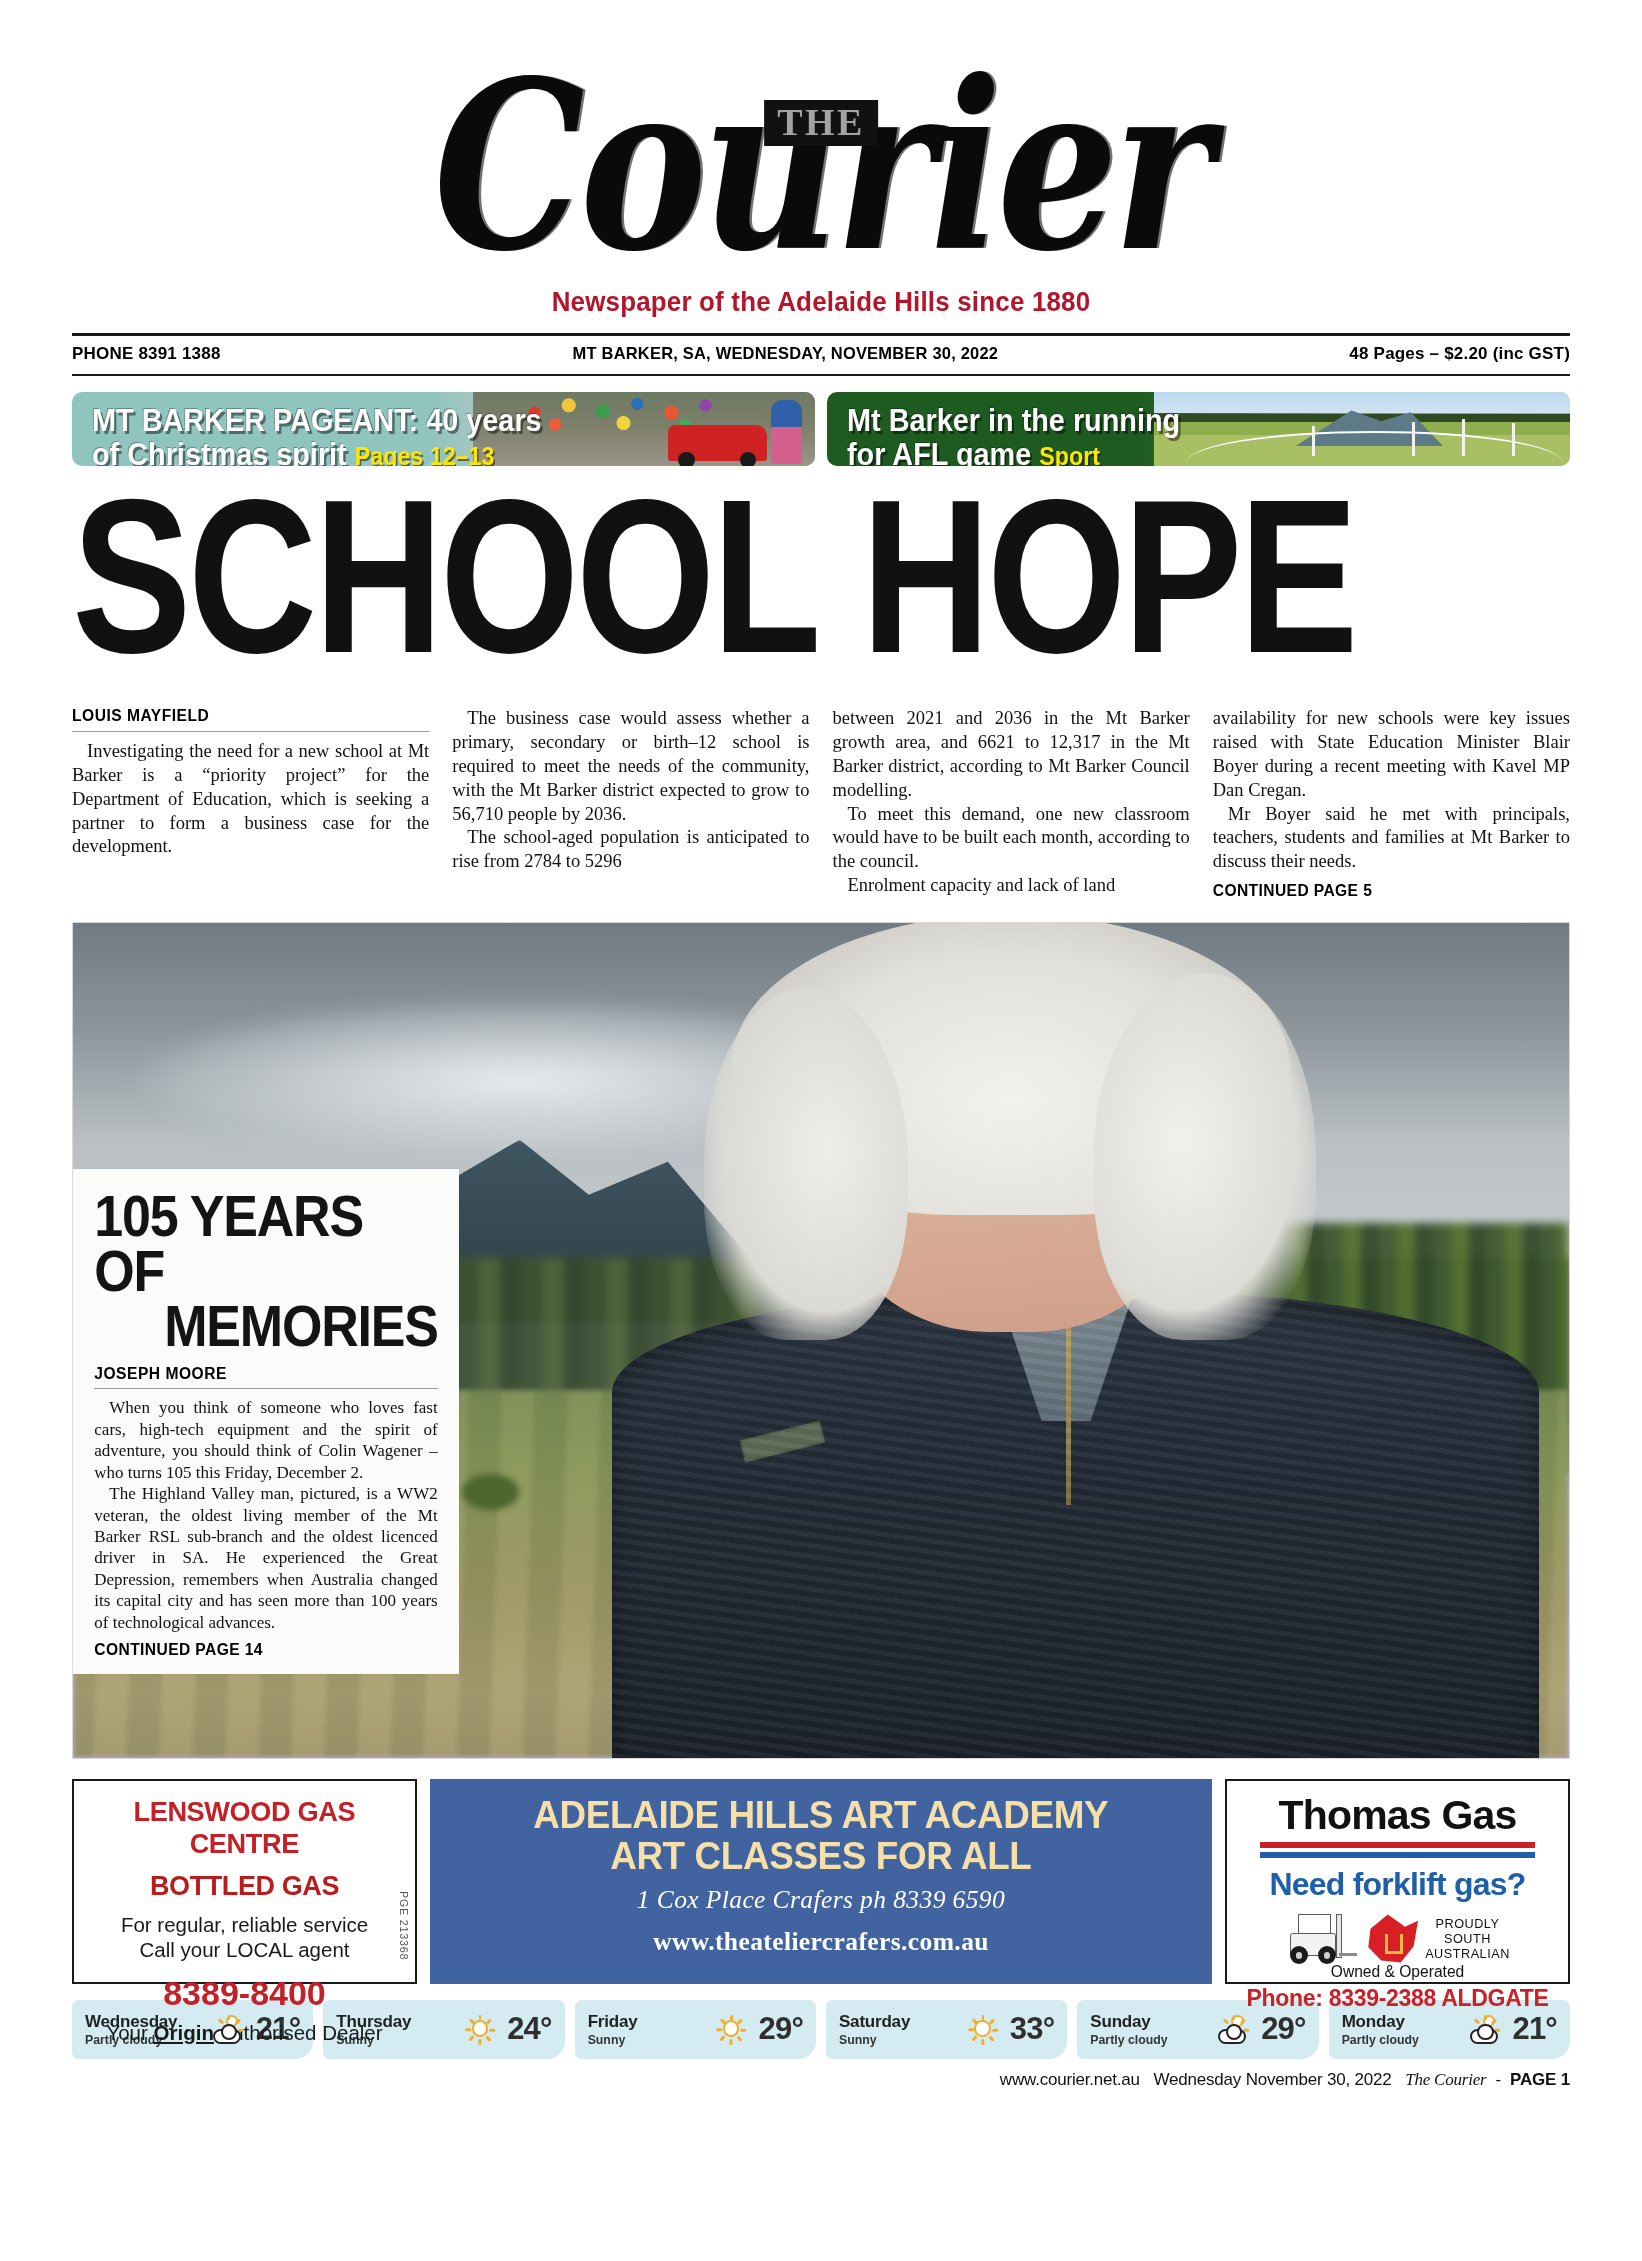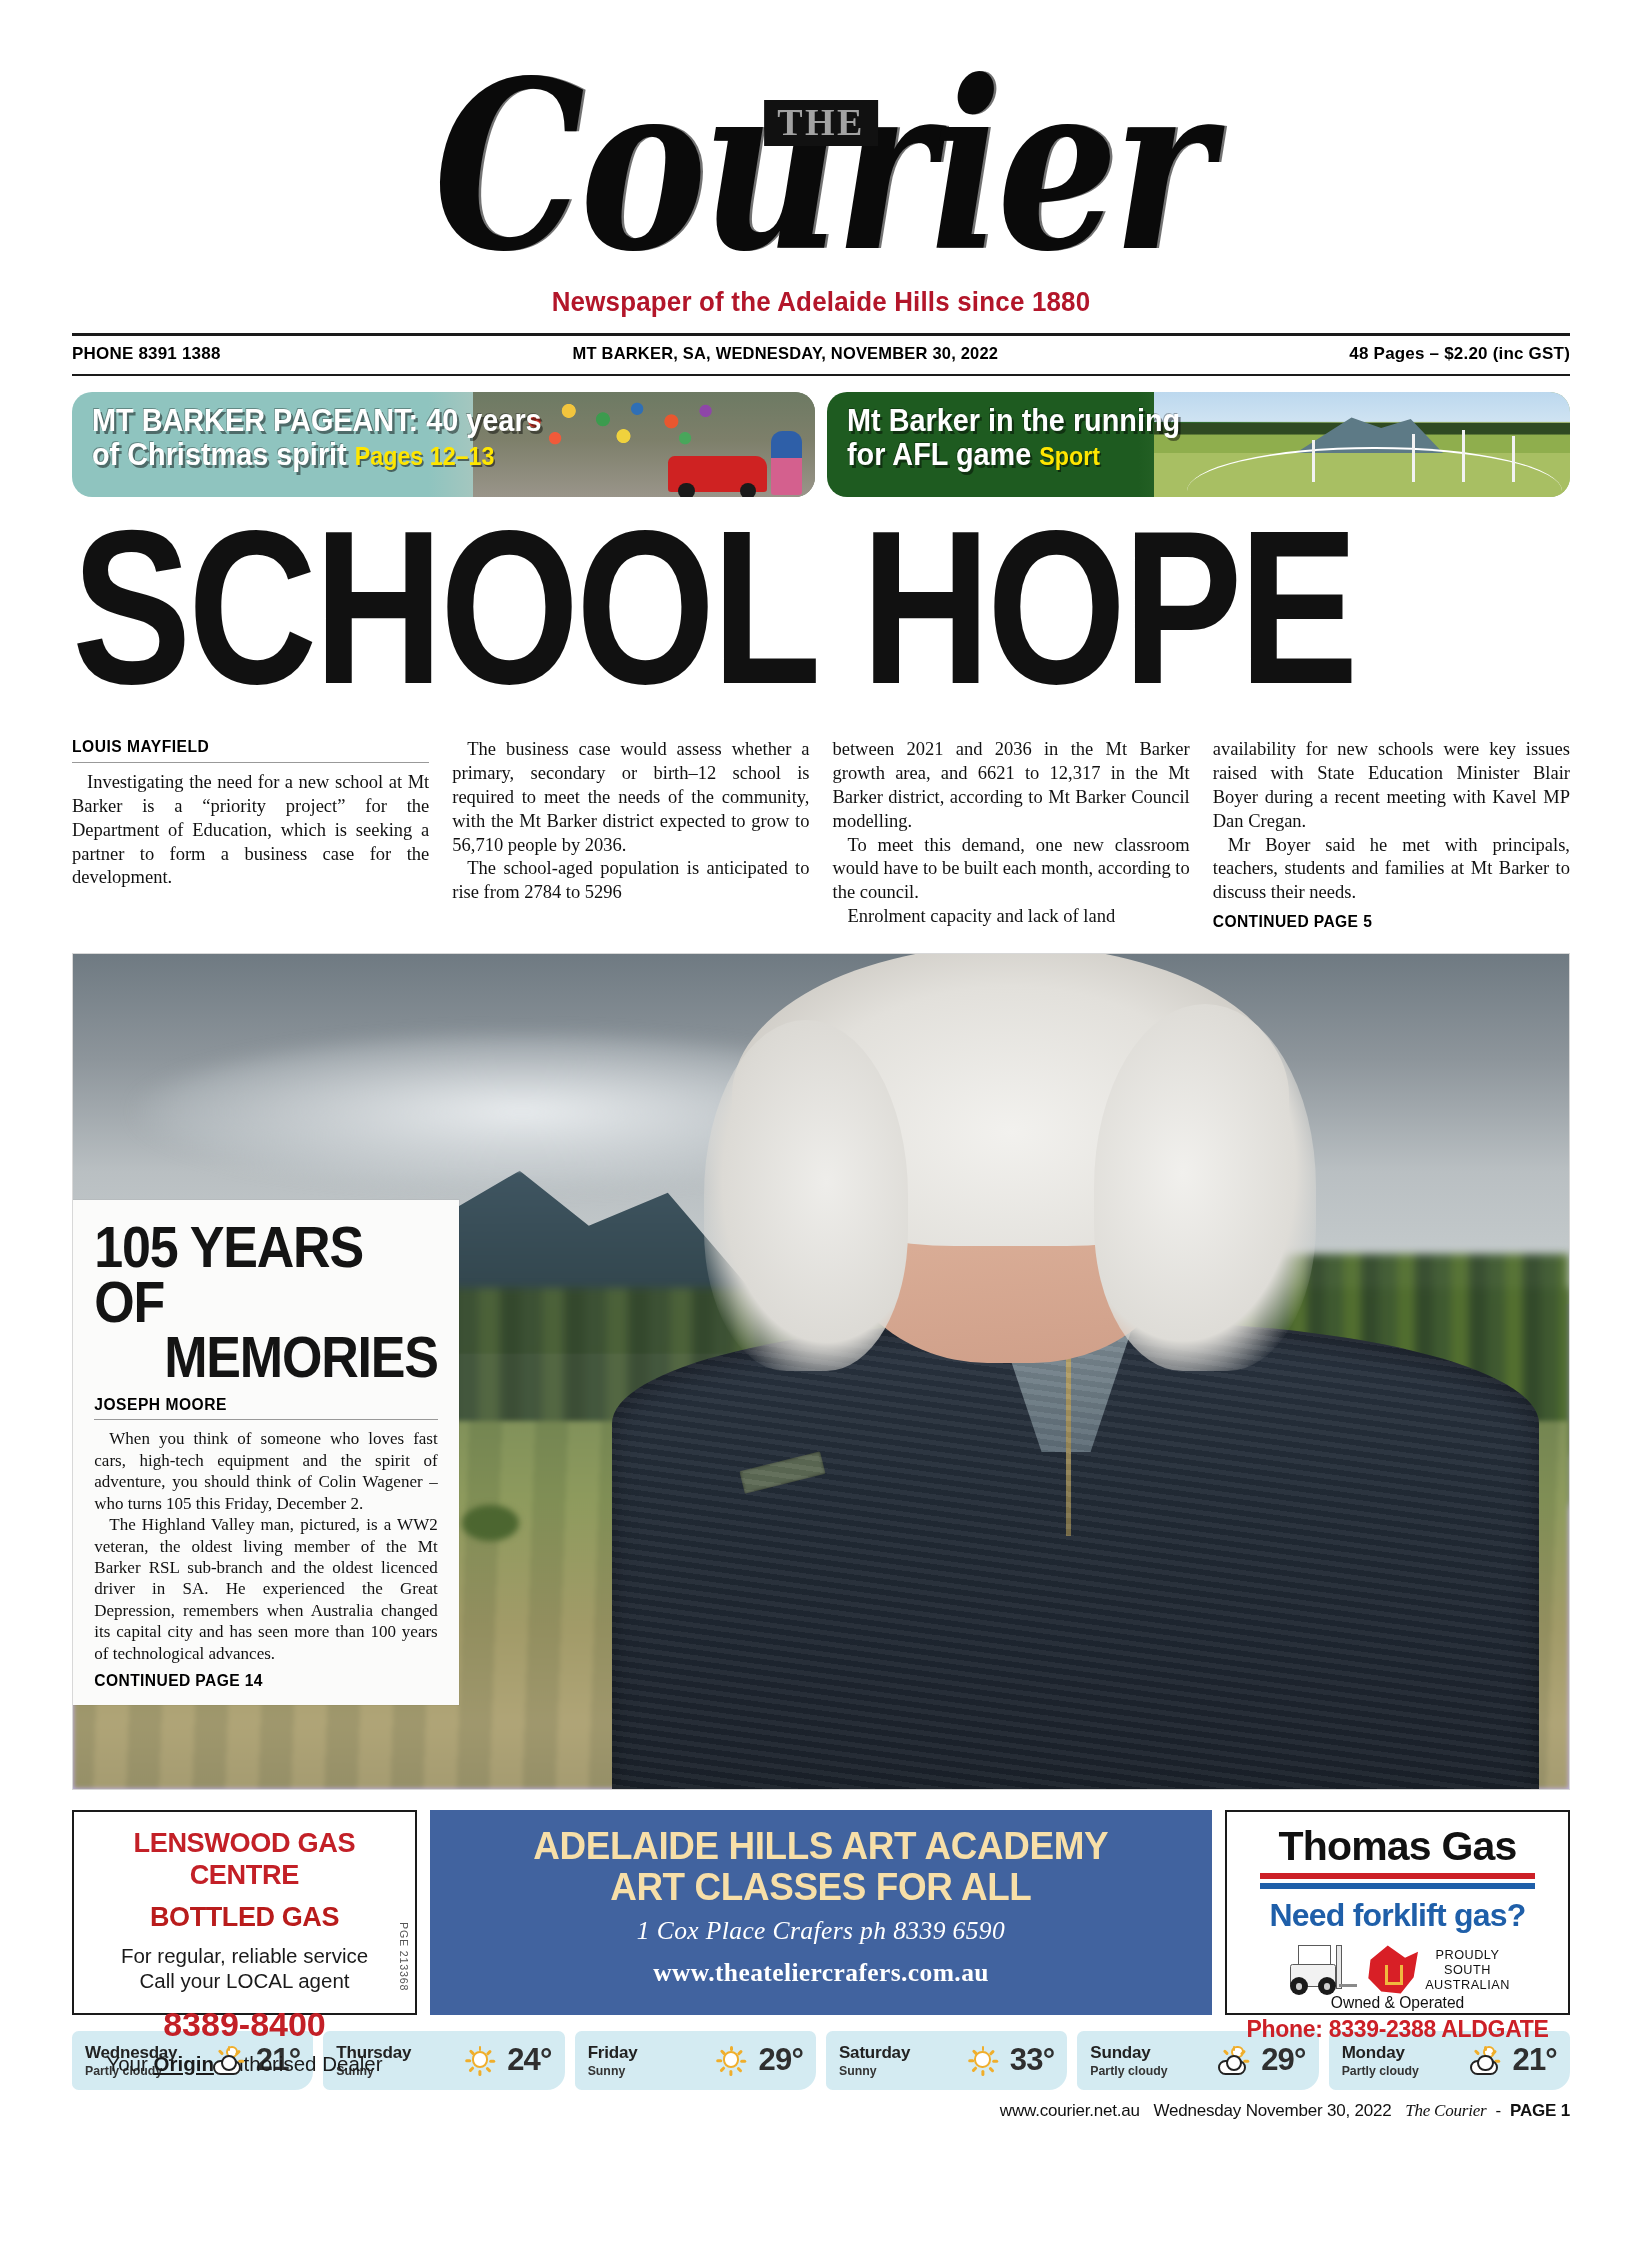--- a/index.html
+++ b/index.html
@@ -53,21 +53,21 @@
     display:flex; justify-content:space-between; align-items:center;
     margin: 0 72px; padding: 8.2px 0 10px 0;
     font-size:17px; font-weight:bold; letter-spacing:0.2px;
     border-bottom:2.5px solid #1a1a1a;
     font-family:"Liberation Sans", sans-serif;
   }
   .infobar .center { transform: scaleX(0.97); }
 
   
   .promos { display:flex; gap:11.5px; margin: 16.4px 72px 0 72px; }
-  .promo { position:relative; height:105px; border-radius:20px; overflow:hidden; flex:1; }
+  .promo { position:relative; height:74px; border-radius:10px; overflow:hidden; flex:1; }
   .promo-text {
     position:absolute; left:20px; top:11.5px; z-index:4;
     color:#fff; font-weight:bold; font-size:31px; line-height:1.12;
     text-shadow: 2.5px 2.5px 0 rgba(0,0,0,0.45), -0.8px -0.8px 0 rgba(0,0,0,0.3);
     transform: scaleX(0.93); transform-origin:left top;
   }
   .promo-text .pages { color:#ffe600; font-size:25px; text-shadow: 1.6px 1.6px 0 rgba(0,0,0,0.5); }
   .promo-pageant { background: linear-gradient(90deg,#8fc4bf 0%, #8fc4bf 48%, #b9c9bf 60%, #9aa896 72%, #6d7a63 100%); }
   .promo-afl { background: linear-gradient(90deg,#1e5b20 0%, #1e5b20 42%, #3d7437 54%, #7f9a5c 70%, #9fb471 100%); }
 

